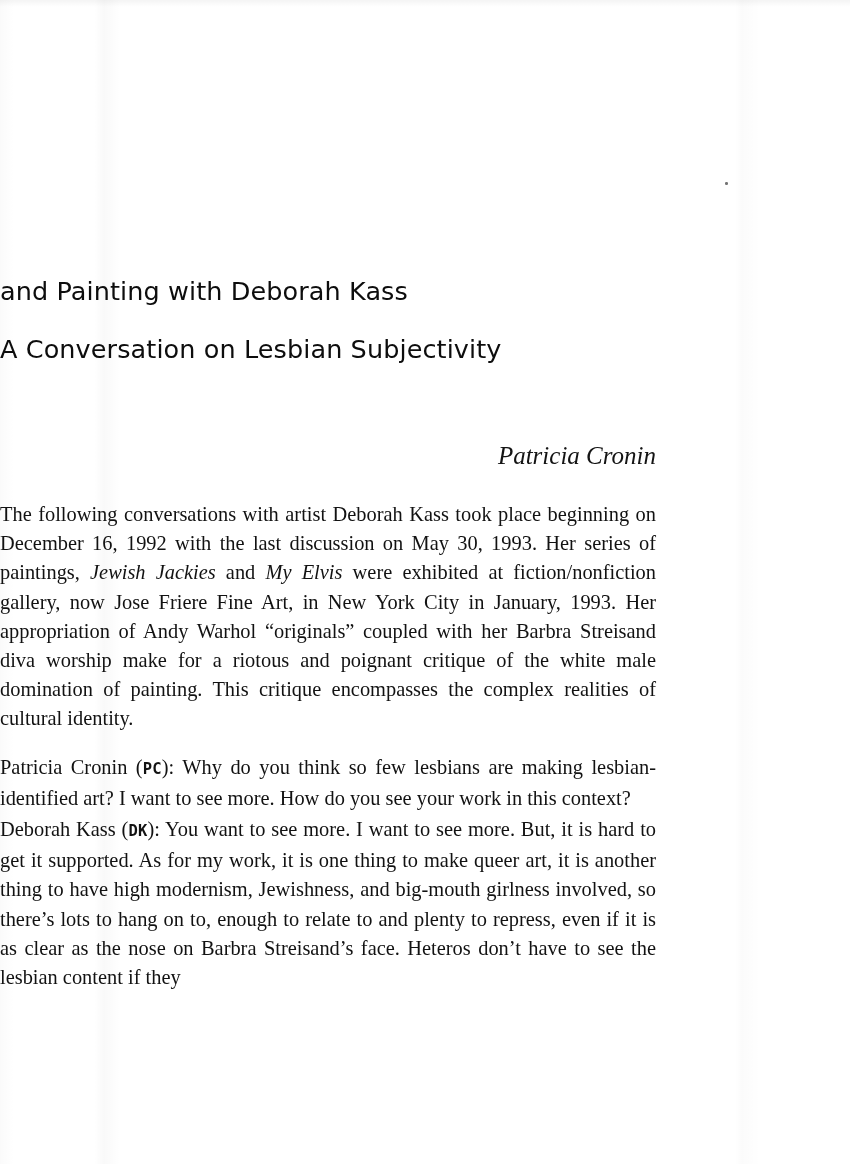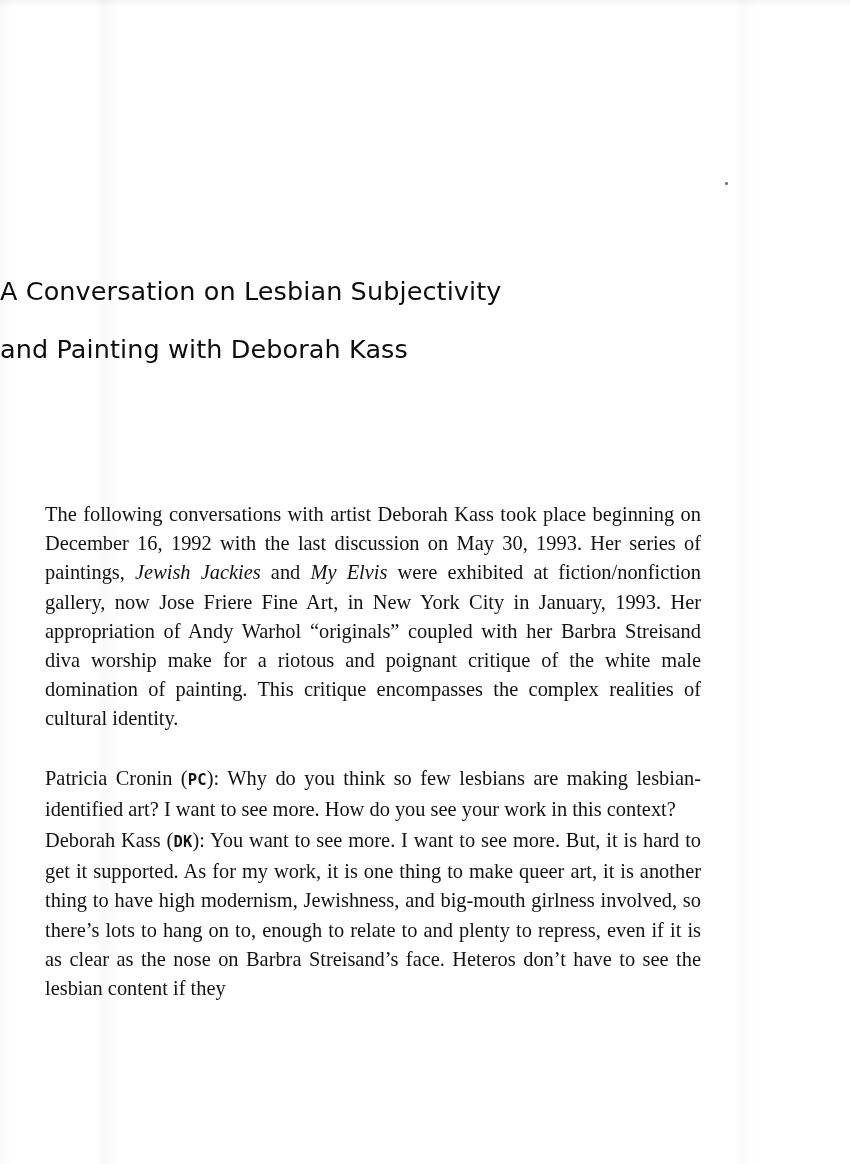--- a/index.html
+++ b/index.html
@@ -81,37 +81,36 @@
     text-align: right;
     font-style: italic;
     font-size: 25px;
     line-height: 32px;
     color: #141414;
   }
 
   
   .body-block {
     position: absolute;
-    left: 12px;
+    left: 0;
     top: 500px;
     width: 656px;
-    padding-left: 33px;
   }
 
   p.para {
     margin: 0;
     font-size: 20.4px;
     line-height: 29.2px;
     text-align: justify;
     text-justify: inter-word;
     color: #121212;
     hyphens: none;
   }
   p.para.gap-above {
-    margin-top: 30px;
+    margin-top: 19px;
   }
   p.para.tight-above {
     margin-top: 2px;
   }
 
   .it { font-style: italic; }
 
   
   .tag {
     font-family: "DejaVu Sans Mono", "Liberation Mono", monospace;
@@ -123,24 +122,25 @@
 </head>
 <body>
 
 <div class="page">
 
   <div class="scan-shade"></div>
   <div class="scan-top-edge"></div>
   <div class="scan-speck"></div>
 
   <div class="title-block">
+    <div class="title-line">and Painting with Deborah Kass</div>
     <div class="title-line">A Conversation on Lesbian Subjectivity</div>
-    <div class="title-line">and Painting with Deborah Kass</div>
   </div>
 
+  <div class="byline">Patricia Cronin</div>
 
   <div class="body-block">
     <p class="para"><span>The following conversations with artist Deborah Kass took place beginning on December 16, 1992 with the last discussion on May 30, 1993. Her series of paintings, </span><span class="it">Jewish Jackies</span><span> and </span><span class="it">My Elvis</span><span> were exhibited at fiction/nonfiction gallery, now Jose Friere Fine Art, in New York City in January, 1993. Her appropriation of Andy Warhol “originals” coupled with her Barbra Streisand diva worship make for a riotous and poignant critique of the white male domination of painting. This critique encompasses the complex realities of cultural identity.</span></p>
     <p class="para gap-above"><span>Patricia Cronin (</span><span class="tag">PC</span><span>): Why do you think so few lesbians are making lesbian-identified art? I want to see more. How do you see your work in this context?</span></p>
     <p class="para tight-above"><span>Deborah Kass (</span><span class="tag">DK</span><span>): You want to see more. I want to see more. But, it is hard to get it supported. As for my work, it is one thing to make queer art, it is another thing to have high modernism, Jewishness, and big-mouth girlness involved, so there’s lots to hang on to, enough to relate to and plenty to repress, even if it is as clear as the nose on Barbra Streisand’s face. Heteros don’t have to see the lesbian content if they</span></p>
   </div>
 
 </div>
 
 </body></html>

